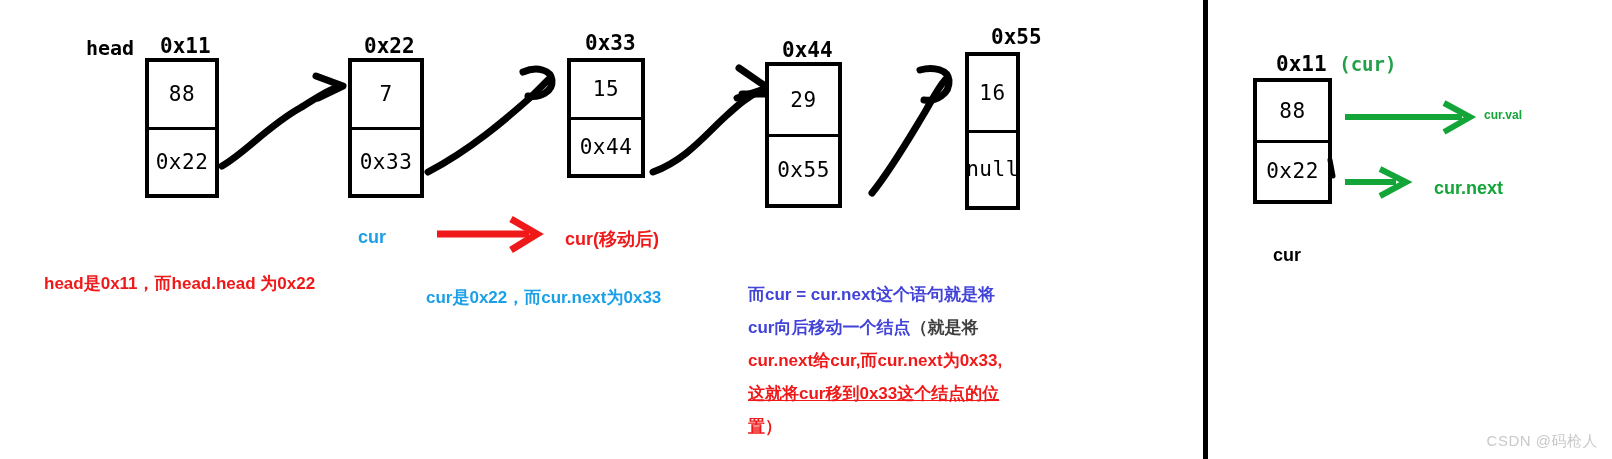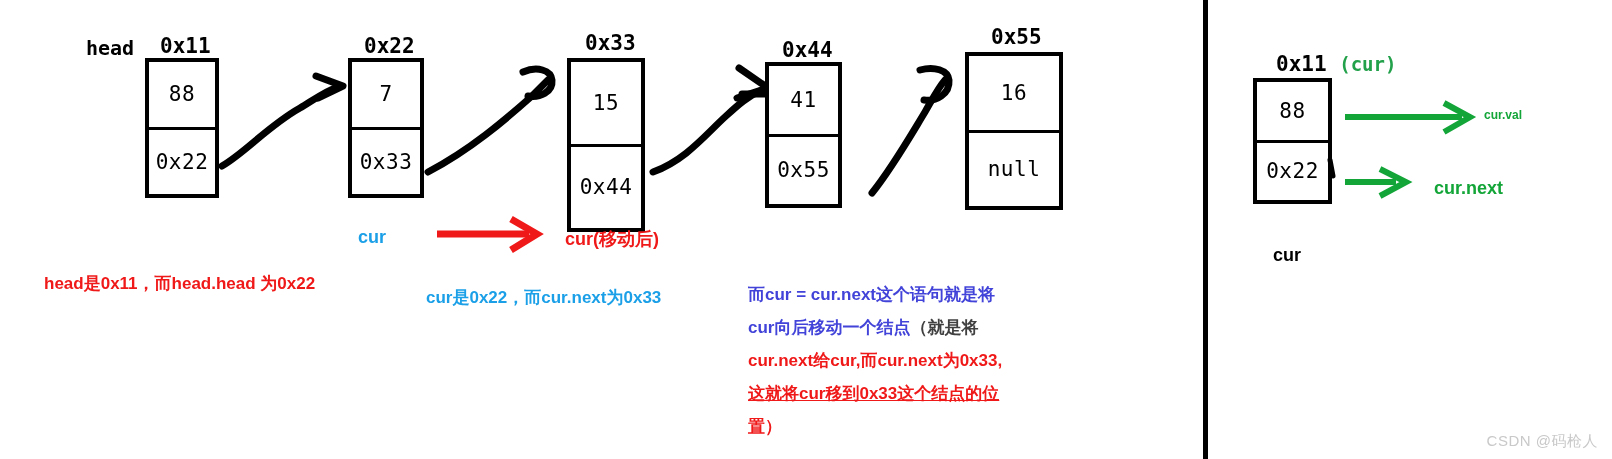--- a/index.html
+++ b/index.html
@@ -96,33 +96,33 @@
       <div class="cell">0x22</div>
     </div>
 
     <div class="addr" style="left:364px;top:34px;">0x22</div>
     <div class="node" style="left:348px;top:58px;width:76px;height:140px;">
       <div class="cell top">7</div>
       <div class="cell">0x33</div>
     </div>
 
     <div class="addr" style="left:585px;top:31px;">0x33</div>
-    <div class="node" style="left:567px;top:58px;width:78px;height:174px;">
+    <div class="node" style="left:567px;top:58px;width:78px;height:120px;">
       <div class="cell top">15</div>
       <div class="cell">0x44</div>
     </div>
 
     <div class="addr" style="left:782px;top:38px;">0x44</div>
     <div class="node" style="left:765px;top:62px;width:77px;height:146px;">
-      <div class="cell top">41</div>
+      <div class="cell top">29</div>
       <div class="cell">0x55</div>
     </div>
 
     <div class="addr" style="left:991px;top:25px;">0x55</div>
-    <div class="node" style="left:965px;top:52px;width:98px;height:158px;">
+    <div class="node" style="left:965px;top:52px;width:55px;height:158px;">
       <div class="cell top">16</div>
       <div class="cell">null</div>
     </div>
 
     <div class="note blue" style="left:358px;top:227px;font-size:18px;">cur</div>
 
     <svg class="svg-layer" viewBox="0 0 1612 459" xmlns="http://www.w3.org/2000/svg">
       <g stroke="#f01919" stroke-width="7" fill="none" stroke-linecap="butt">
         <path d="M437,234 L529,234"></path>
         <path d="M511,219 L537,234 L511,250" stroke-linejoin="miter"></path>

